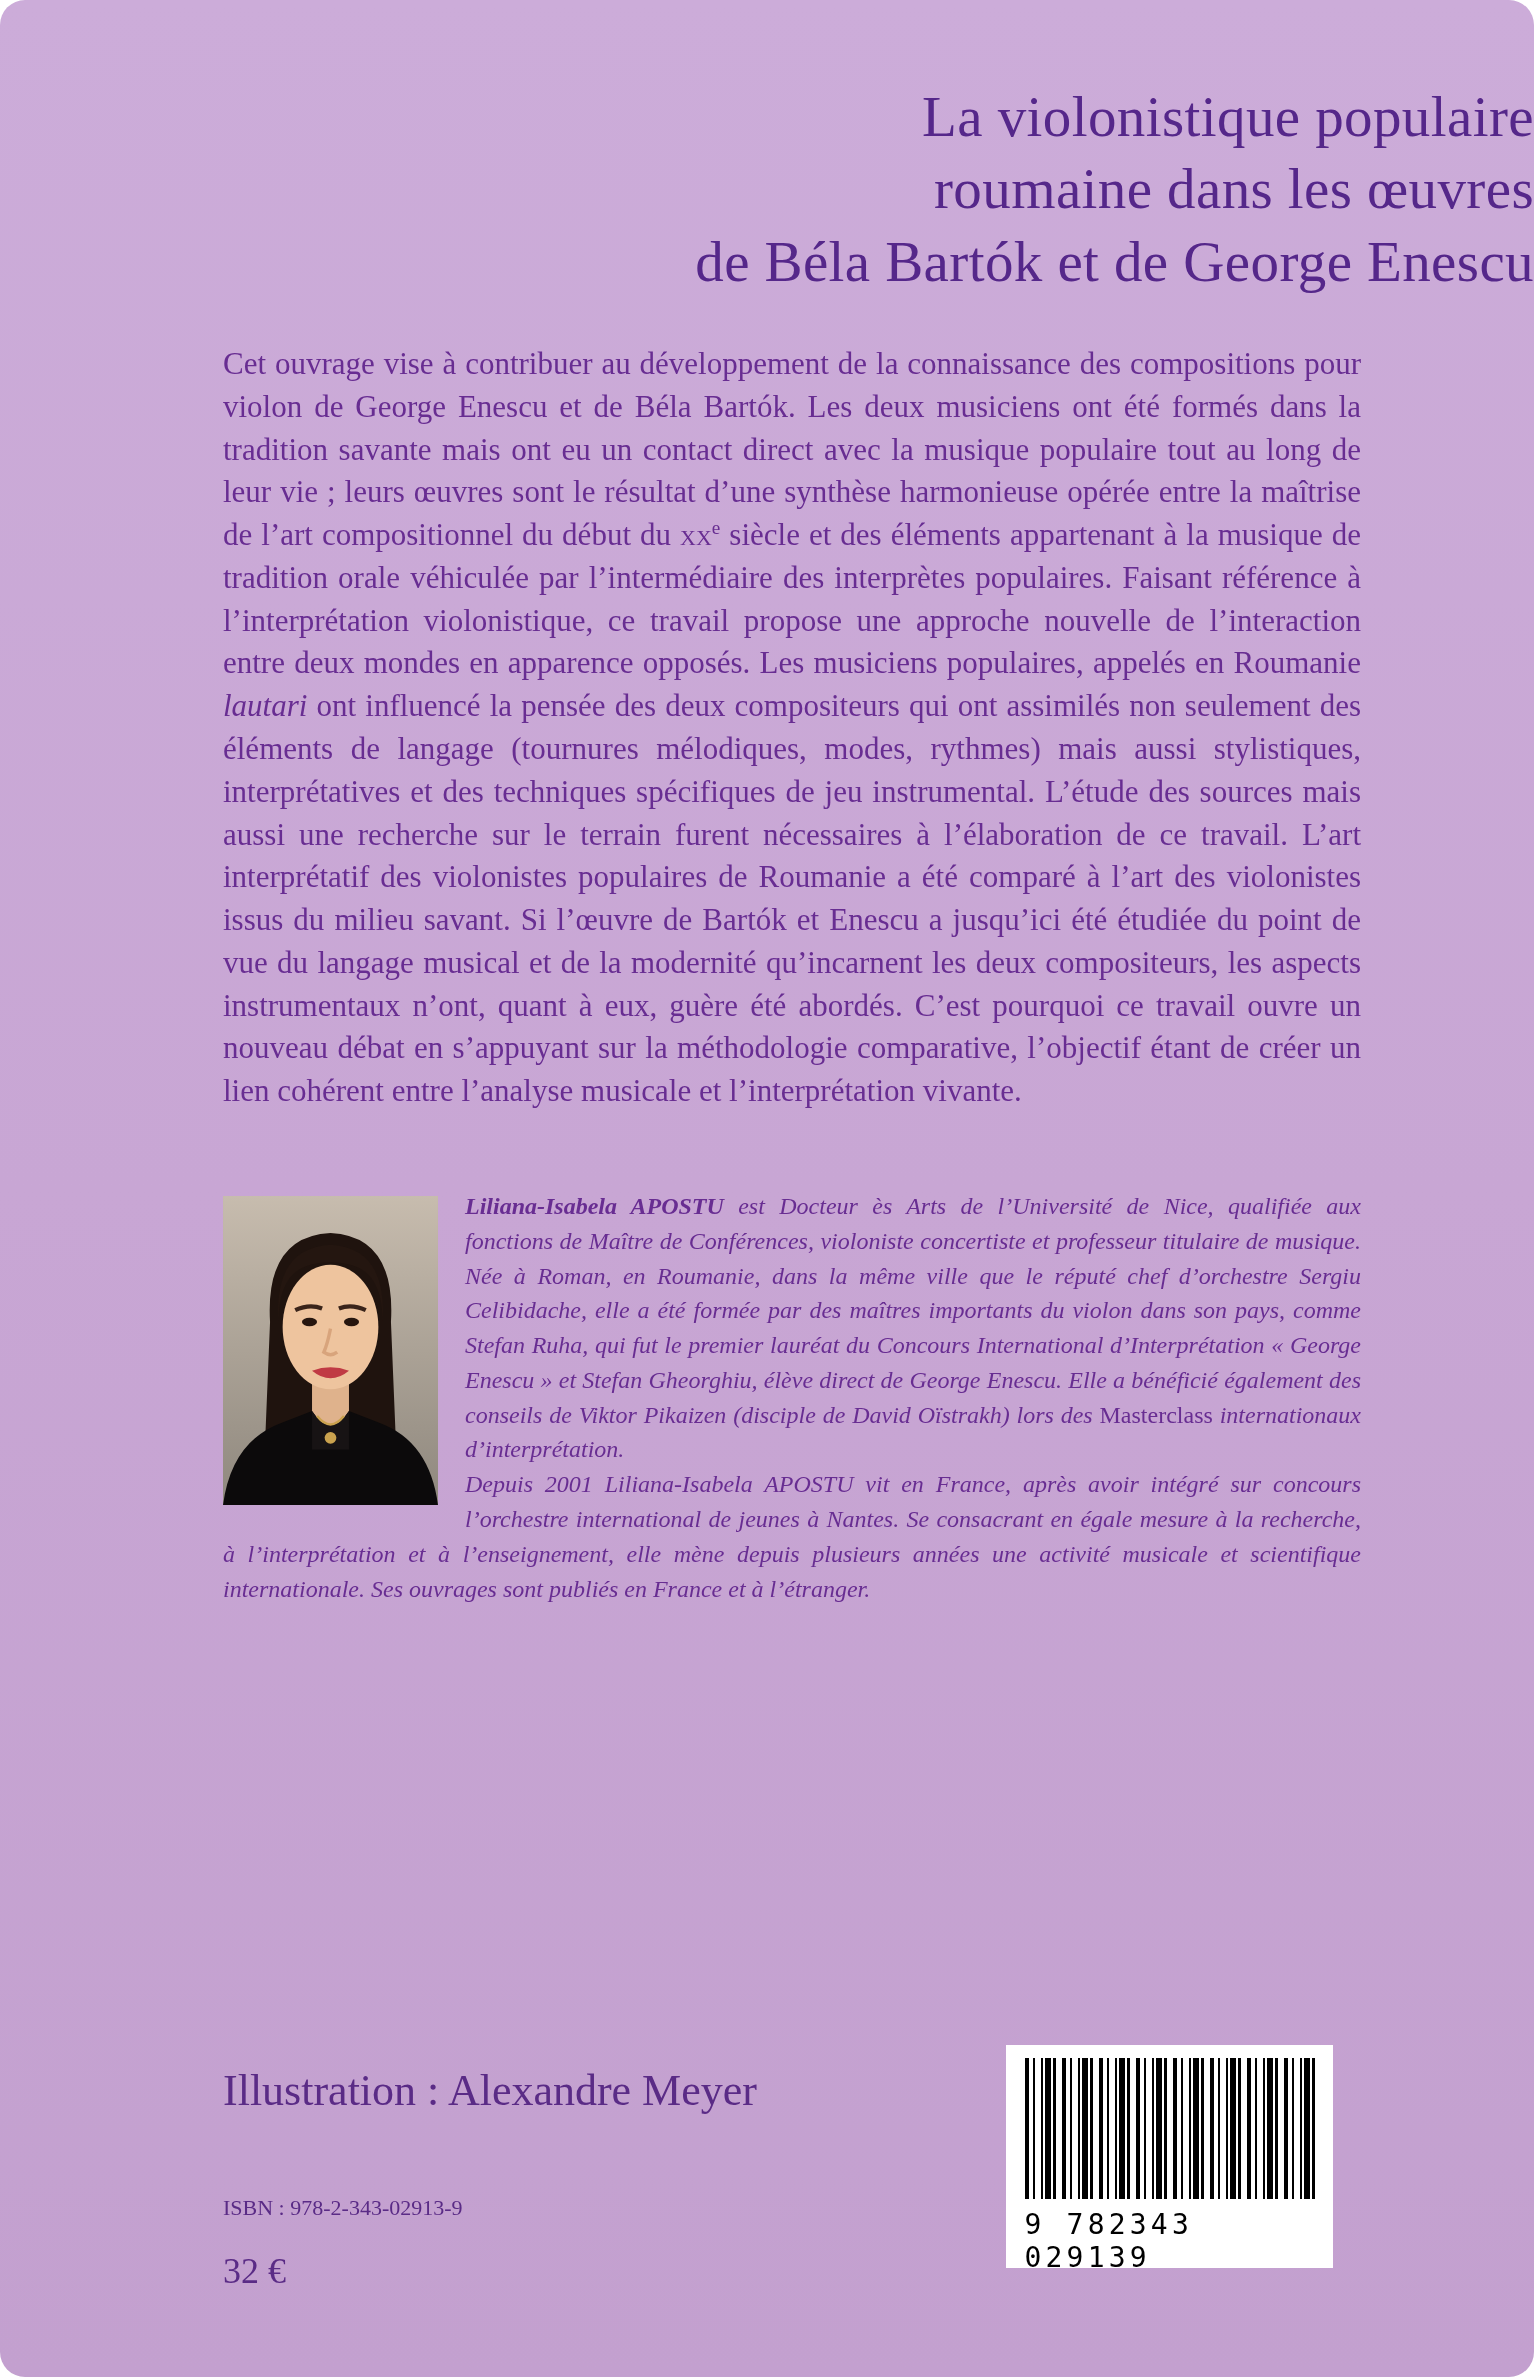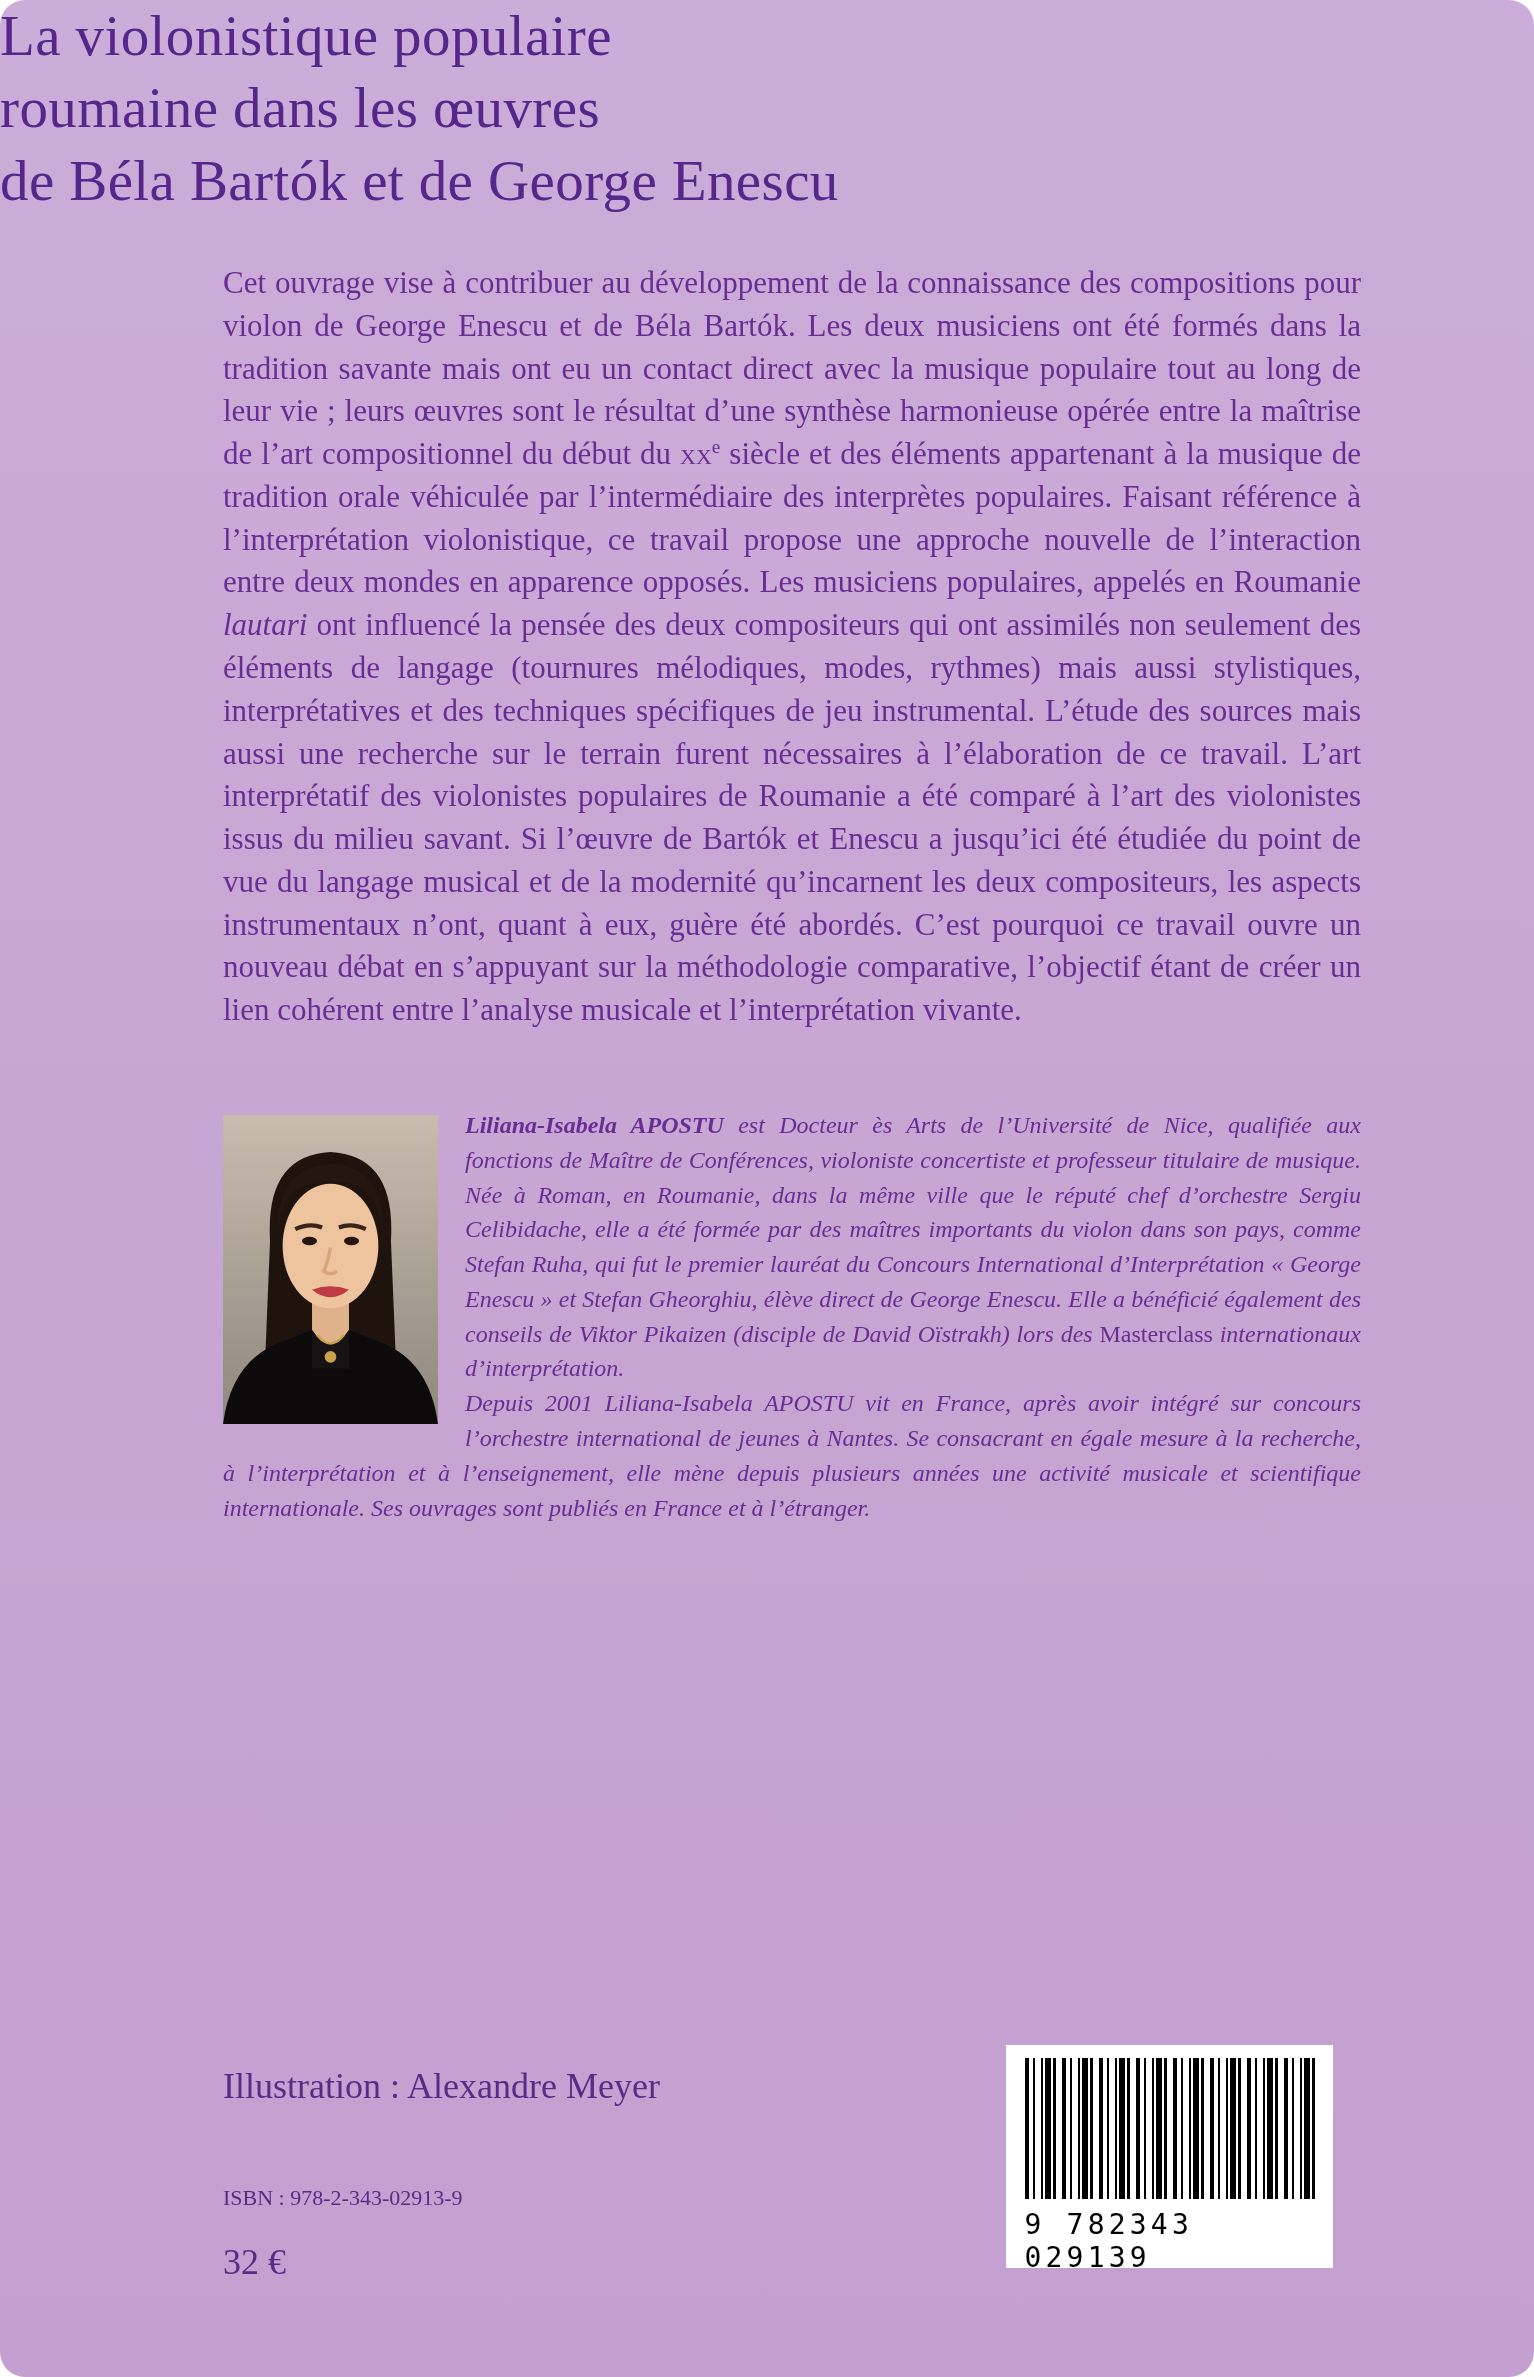--- a/index.html
+++ b/index.html
@@ -7,21 +7,21 @@
   body { font-family:"Liberation Serif", serif; }
 
   .cover {
     position:relative;
     width:1534px; height:2377px;
     border-radius:25px;
     background:linear-gradient(180deg,#ccacd9 0%, #c8a6d4 50%, #c3a0cf 100%);
     overflow:hidden;
   }
 
-  .title-block { text-align:left; color:#55278a; }
+  .title-block { padding-top:81px; text-align:right; color:#55278a; }
   .title-line { font-size:57px; line-height:1.27; font-weight:400; letter-spacing:0.4px; }
 
   .synopsis {
     margin:45px 173px 0 223px;
     color:#682d92;
     font-size:31px; line-height:1.38;
     text-align:justify;
     hyphens:none;
   }
 
@@ -35,21 +35,21 @@
   .photo svg { display:block; width:100%; height:100%; }
 
   
   .seg-n  { font-style:normal;  font-weight:normal; }
   .seg-i  { font-style:italic;  font-weight:normal; }
   .seg-bi { font-style:italic;  font-weight:700; }
   .seg-sc { font-variant:small-caps; }
   .seg-sup{ vertical-align:super; font-size:0.62em; line-height:0; }
 
   .footer { position:absolute; left:223px; top:2065px; color:#5a2b86; }
-  .illustration-credit { font-size:36px; line-height:1.2; }
+  .illustration-credit { font-size:44px; line-height:1.2; }
   .isbn  { margin-top:77px; font-size:22px; line-height:1.2; }
   .price { margin-top:29px; font-size:36px; line-height:1.2;font-family:Liberation Serif, serif; }
 
   .barcode-box {
     position:absolute; right:201px; top:2045px;
     width:327px; height:223px;
     background:#ffffff;
     padding:13.4px 18.5px 8.4px;
   }
   .bars {

